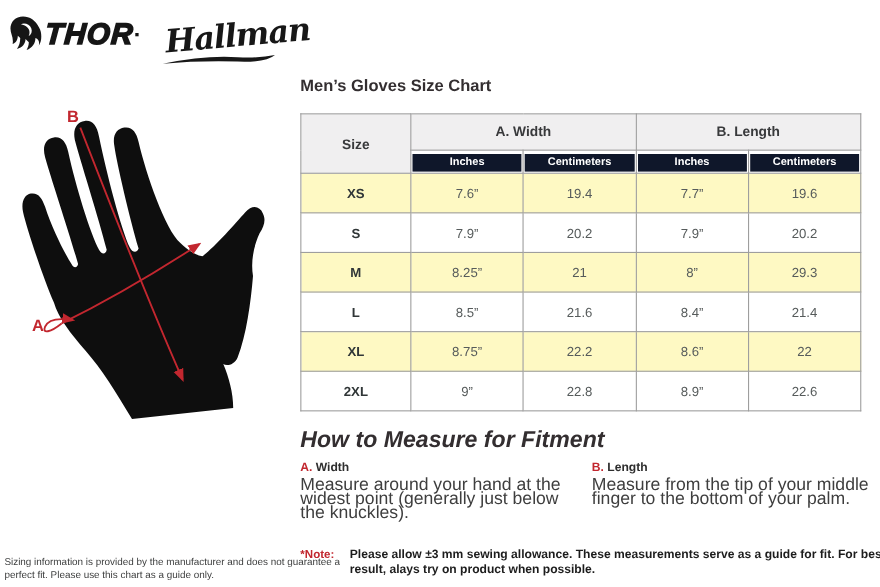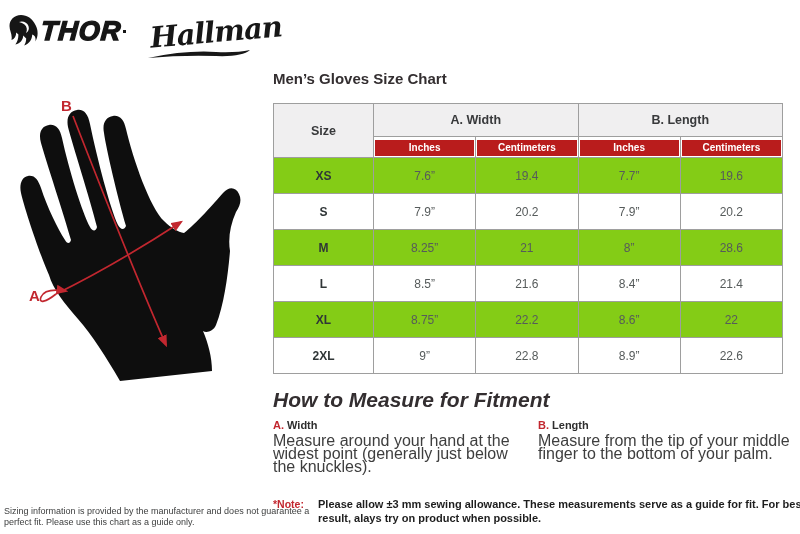--- a/index.html
+++ b/index.html
@@ -34,26 +34,26 @@
   .content { position:absolute; left:273px; top:70px; width:566px; }
   .chart-title { font-size:15px; font-weight:bold; color:#332e30; line-height:18px; margin-bottom:15px; }
 
   table.size-table { border-collapse:collapse; width:510px; table-layout:fixed; }
   .size-table col.c-size { width:100px; }
   .size-table th, .size-table td { border:1px solid #9e9e9e; text-align:center; vertical-align:middle; }
   .group-head { height:33px; background:#f0eff0; font-size:12.5px; font-weight:bold; color:#38393b; }
   .size-head  { background:#f0eff0; font-size:12.5px; font-weight:bold; color:#38393b; }
   .subhead-cell { height:21px; padding:0; background:#fff; }
   .sub-pill {
-    background:#b91c1c; color:#fff; font-size:10px; font-weight:bold;
+    background:#0f172a; color:#fff; font-size:10px; font-weight:bold;
     margin:2px 1px 1px 1px; height:16px; line-height:16px;
   }
   .size-table tbody td { height:36px; font-size:12px; color:#565b5b; background:#fff; }
   .size-table tbody td.size-cell { font-weight:bold; color:#303637; }
-  .size-table tbody tr.alt td { background:#84cc16; }
+  .size-table tbody tr.alt td { background:#fef9c3; }
 
   
   .measure-heading { font-size:21px; font-weight:bold; color:#332e30; margin-top:17px; line-height:18px;font-style:italic; }
   .measure-cols { display:flex; margin-top:9px; }
   .m-col-a { width:265px; }
   .m-col-b { flex:1; }
   .m-label { font-size:11px; font-weight:bold; color:#2e2e2e; line-height:14px; }
   .m-prefix { color:#c2272f; }
   .m-desc { font-size:16px; color:#3e3e3e; line-height:13px; margin-top:2px; width:255px; }
   .note-row { display:flex; margin-top:24px; }
@@ -182,21 +182,21 @@
         <td>7.9”</td>
         <td>20.2</td>
         <td>7.9”</td>
         <td>20.2</td>
       </tr>
       <tr class="alt">
         <td class="size-cell">M</td>
         <td>8.25”</td>
         <td>21</td>
         <td>8”</td>
-        <td>28.6</td>
+        <td>29.3</td>
       </tr>
       <tr>
         <td class="size-cell">L</td>
         <td>8.5”</td>
         <td>21.6</td>
         <td>8.4”</td>
         <td>21.4</td>
       </tr>
       <tr class="alt">
         <td class="size-cell">XL</td>

